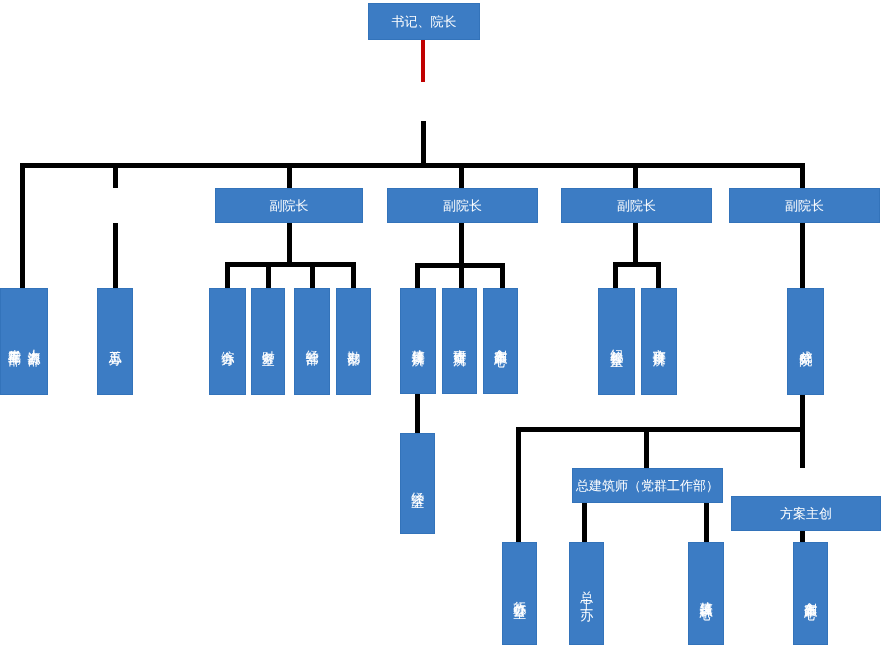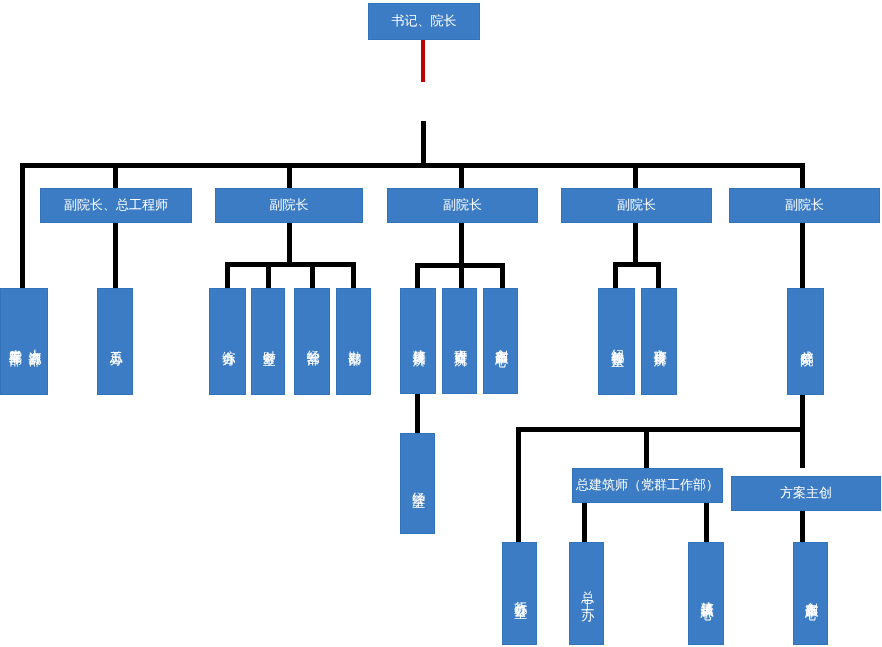--- a/index.html
+++ b/index.html
@@ -2,21 +2,21 @@
 <html><head>
 <meta charset="utf-8">
 <style>
   html, body { margin: 0; padding: 0; background: #ffffff; }
   .canvas {
     position: relative;
     width: 882px;
     height: 647px;
     background: #ffffff;
     overflow: hidden;
-    font-family: Liberation Mono, monospace;
+    font-family: Liberation Sans, sans-serif;
   }
   .node {
     position: absolute;
     box-sizing: border-box;
     background: #3c7cc4;
     border: 1px solid #3373ba;
     color: #ffffff;
     display: flex;
     align-items: center;
     justify-content: center;
@@ -82,23 +82,20 @@
   <div class="lv" style="left:644px;top:427px;height:41px"></div>
   <div class="lv" style="left:800px;top:432px;height:36px"></div>
   <div class="lv" style="left:582px;top:503px;height:39px"></div>
   <div class="lv" style="left:704px;top:503px;height:39px"></div>
   <div class="lv" style="left:800px;top:503px;height:39px"></div>
 
   <div class="node" style="left:368px;top:3px;width:112px;height:37px">
     <span>书记、院长</span>
   </div>
 
-  <div class="node" style="left:40px;top:188px;width:152px;height:35px">
-    <span>副院长、总工程师</span>
-  </div>
   <div class="node" style="left:215px;top:188px;width:148px;height:35px">
     <span>副院长</span>
   </div>
   <div class="node" style="left:387px;top:188px;width:151px;height:35px">
     <span>副院长</span>
   </div>
   <div class="node" style="left:561px;top:188px;width:151px;height:35px">
     <span>副院长</span>
   </div>
   <div class="node" style="left:729px;top:188px;width:151px;height:35px">
@@ -142,21 +139,21 @@
   <div class="node" style="left:787px;top:288px;width:37px;height:107px">
     <span class="vtext">成都分院</span>
   </div>
 
   <div class="node" style="left:400px;top:433px;width:35px;height:101px">
     <span class="vtext">经济室</span>
   </div>
   <div class="node" style="left:572px;top:468px;width:151px;height:35px">
     <span>总建筑师（党群工作部）</span>
   </div>
-  <div class="node" style="left:731px;top:476px;width:150px;height:35px">
+  <div class="node" style="left:731px;top:496px;width:150px;height:35px">
     <span>方案主创</span>
   </div>
 
   <div class="node" style="left:502px;top:542px;width:35px;height:103px">
     <span class="vtext">行政办公室</span>
   </div>
   <div class="node" style="left:569px;top:542px;width:35px;height:103px">
     <span class="vtext spread">总工办</span>
   </div>
   <div class="node" style="left:688px;top:542px;width:36px;height:103px">

